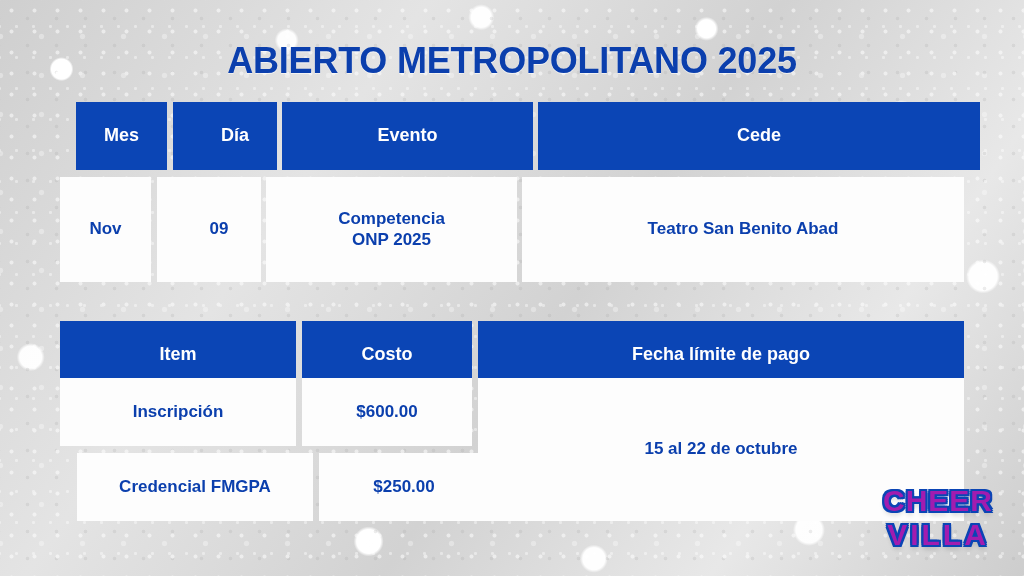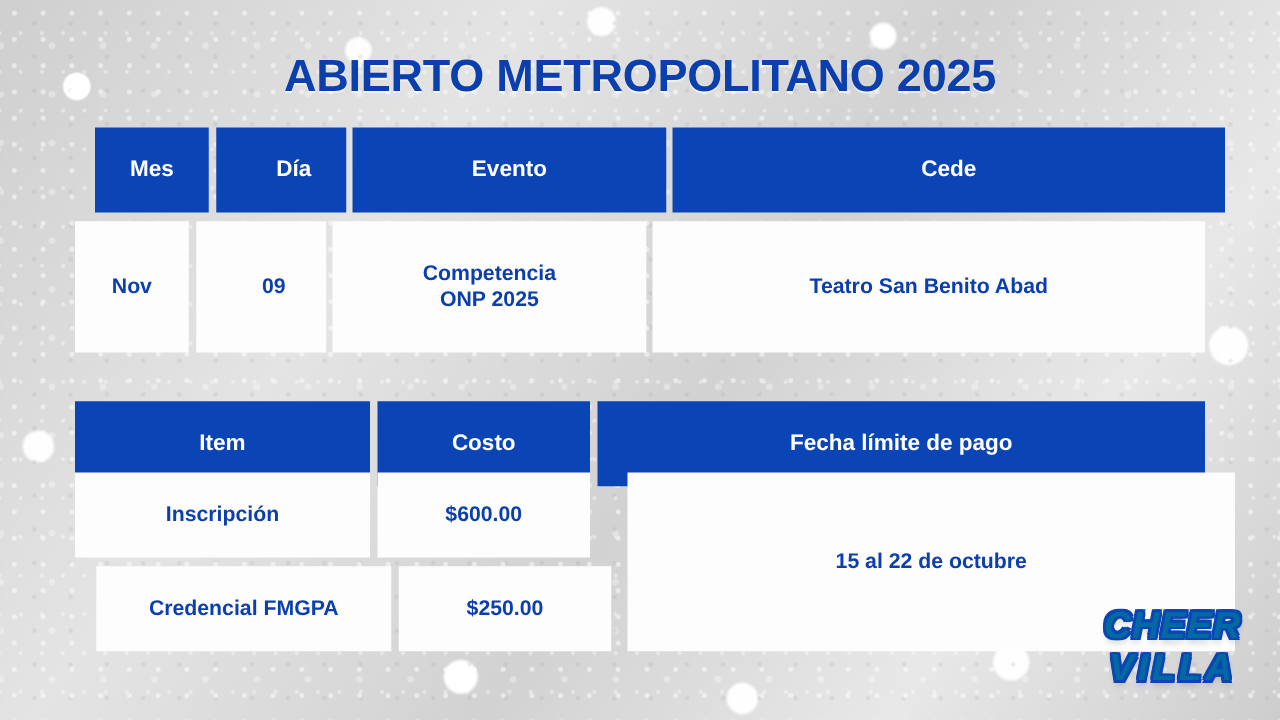--- a/index.html
+++ b/index.html
@@ -105,36 +105,35 @@
 
   
   .t2h { top: 301px; height: 68px; margin-top: 20px; }
   .d-item   { left: 60px;  width: 236px; }
   .d-costo  { left: 302px; width: 170px; }
   .d-fecha  { left: 478px; width: 486px; }
 
   
   .t2r1 { top: 378px; height: 68px; }
   .t2r2 { top: 453px; height: 68px; margin-left: 17px; }
-  .d-fecha-big { top: 378px; height: 143px; margin-left: 24px; }
+  .d-fecha-big { top: 378px; height: 143px; }
 
   
   #logo {
     position: absolute;
     right: 22px;
     bottom: 18px;
     width: 128px;
     height: 74px;
     text-align: center;
   }
   #logo .lg {
     display: block;
-    color: #0369a1;
+    color: #a21caf;
     font-weight: bold;
-    font-style: italic;
     letter-spacing: 1px;
     text-shadow:
       -2px 0 0 #0b45b5, 2px 0 0 #0b45b5, 0 -2px 0 #0b45b5, 0 2px 0 #0b45b5,
       -2px -2px 0 #0b45b5, 2px -2px 0 #0b45b5, -2px 2px 0 #0b45b5, 2px 2px 0 #0b45b5,
       0 4px 5px rgba(0,0,0,.18);
   }
   #logo .lg1 { font-size: 30px; line-height: 34px; }
   #logo .lg2 { font-size: 30px; line-height: 34px; letter-spacing: 3px; }
 </style>
 </head>

